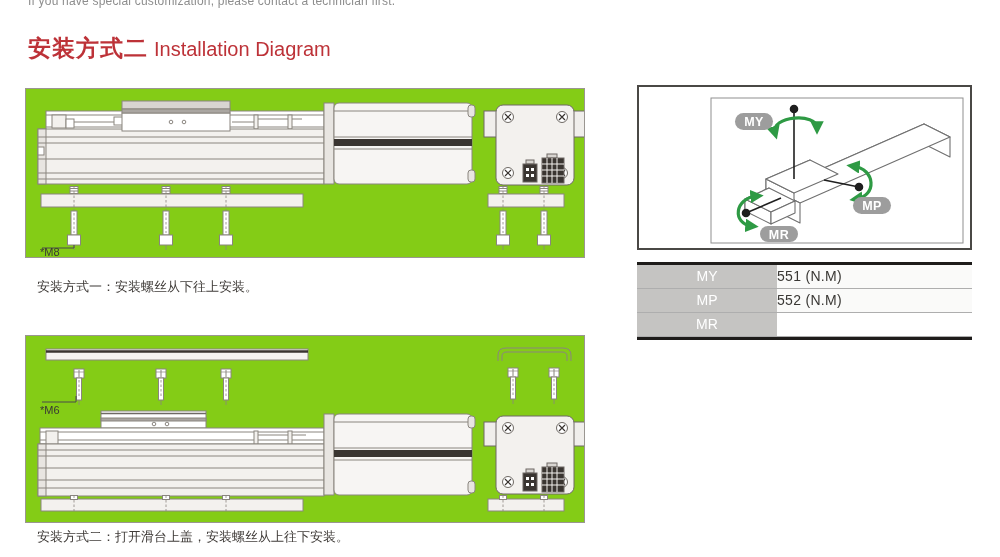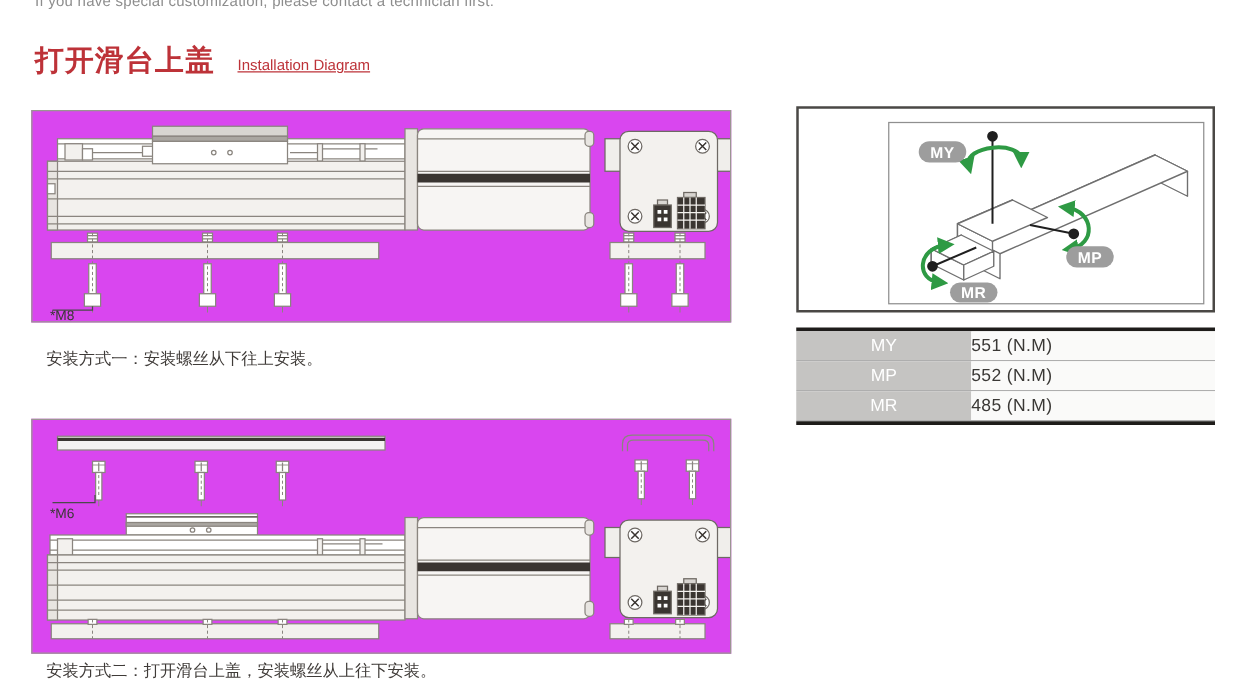--- a/index.html
+++ b/index.html
@@ -1,24 +1,24 @@
 <!DOCTYPE html>
 <html><head>
 <meta charset="utf-8">
 <style>
   html,body{margin:0;padding:0;background:#ffffff;}
   .page{position:relative;width:1000px;height:557px;background:#ffffff;overflow:hidden;
         font-family:"Liberation Sans","DejaVu Sans",sans-serif;border-radius:24px;}
   .top-note{position:absolute;left:28px;top:-6px;font-size:12px;color:#8d8d8d;letter-spacing:.2px;}
   .section-title{position:absolute;margin:0;font-weight:600;color:#bd3238;white-space:nowrap;}
   .section-title .zh{font-size:23px;letter-spacing:1px;}
-  .section-title .en{font-size:12px;font-weight:400;margin-left:18px;text-decoration:underline;}
+  .section-title .en{font-size:20px;font-weight:400;margin-left:6px;}
   .title-left{left:28px;top:33px;}
   .title-right{left:637px;top:33px;}
-  .diagram-box{position:absolute;left:25px;width:558px;border:1px solid #9a9691;background:#d946ef;}
+  .diagram-box{position:absolute;left:25px;width:558px;border:1px solid #9a9691;background:#84cc16;}
   .box1{top:88px;height:168px;}
   .box2{top:323px;height:186px;margin-top:12px;}
   .caption{position:absolute;left:27px;margin:10px;font-size:13px;color:#3f3b38;}
   .cap1{top:268px;}
   .cap2{top:518px;}
   .moment-box{position:absolute;left:637px;top:85px;width:331px;height:161px;border:2px solid #4a4845;background:#fff;}
   .moment-table{position:absolute;left:637px;top:262px;width:335px;}
   .mt-bar{height:3px;background:#1e1c1a;}
   .mt-row{display:flex;height:23px;line-height:23px;font-size:14px;border-bottom:1px solid #aeaeae;}
   .mt-row:last-of-type{border-bottom:none;}
@@ -28,21 +28,21 @@
   svg text{font-family:"Liberation Sans","DejaVu Sans",sans-serif;}
 </style>
 </head>
 <body>
 
 <div class="page">
 
   <div class="top-note">If you have special customization, please contact a technician first.</div>
 
   <h2 class="section-title title-left">
-    <span class="zh">打开滑台上盖</span><span class="en">Installation Diagram</span>
+    <span class="zh">安装方式二</span><span class="en">Installation Diagram</span>
   </h2>
 
   <div class="diagram-box box1">
     <svg width="558" height="168" viewBox="0 0 558 168">
       <defs>
         <g id="bolt-up" stroke="#8a857f" fill="#ffffff" stroke-width="1">
           <rect x="-4" y="-7.5" width="8" height="7"></rect>
           <path d="M-4,-5.5H4 M-4,-3H4" fill="none"></path>
           <path d="M0,-7.5V17" stroke-dasharray="2.5,2" stroke-width="0.8" fill="none"></path>
           <rect x="-3" y="17" width="6" height="24"></rect>
@@ -311,18 +311,17 @@
     <div class="mt-row">
       <div class="mt-label">MY</div>
       <div class="mt-value">551 (N.M)</div>
     </div>
     <div class="mt-row">
       <div class="mt-label">MP</div>
       <div class="mt-value">552 (N.M)</div>
     </div>
     <div class="mt-row">
       <div class="mt-label">MR</div>
-      <div class="mt-value">485 (N.M)</div>
     </div>
     <div class="mt-bar"></div>
   </div>
 
 </div>
 
 </body></html>

